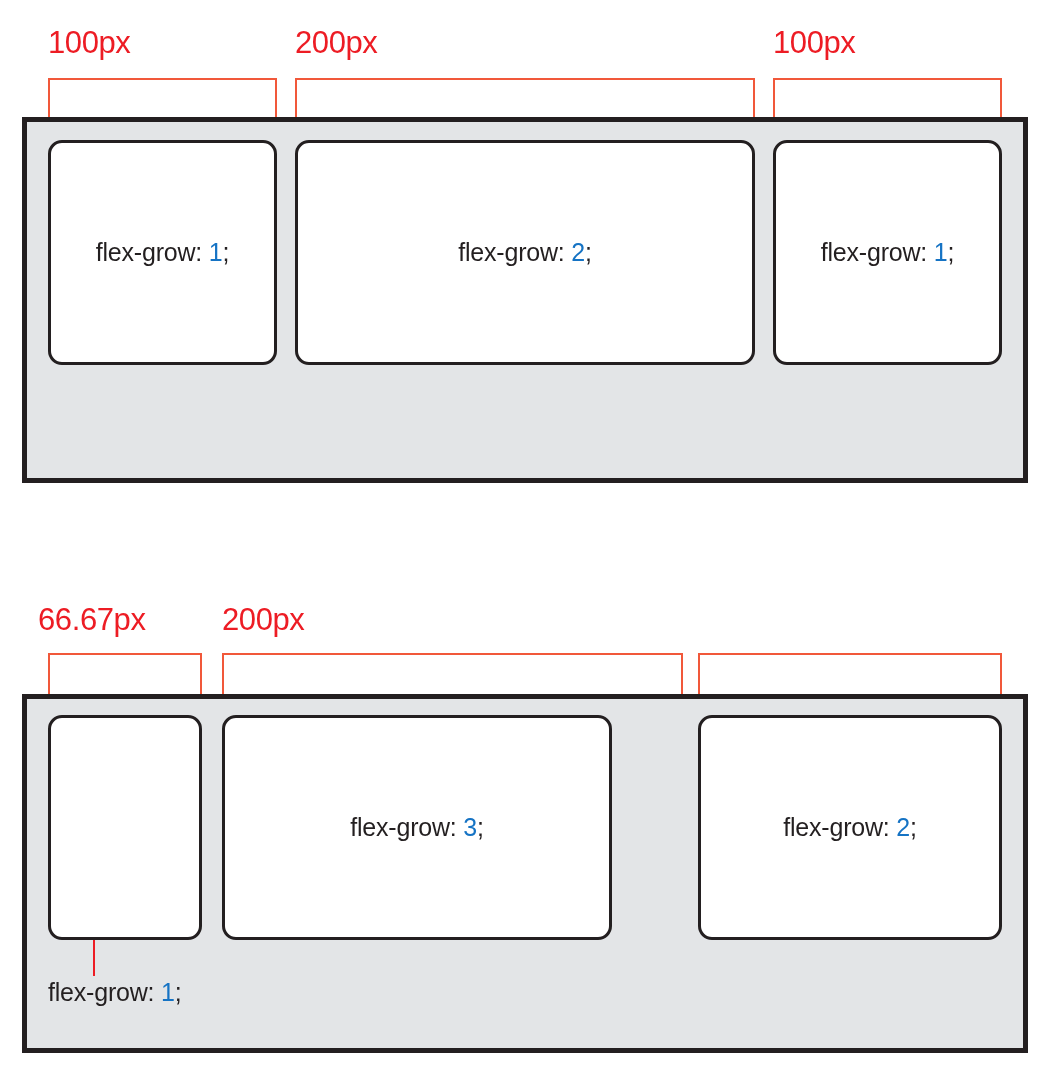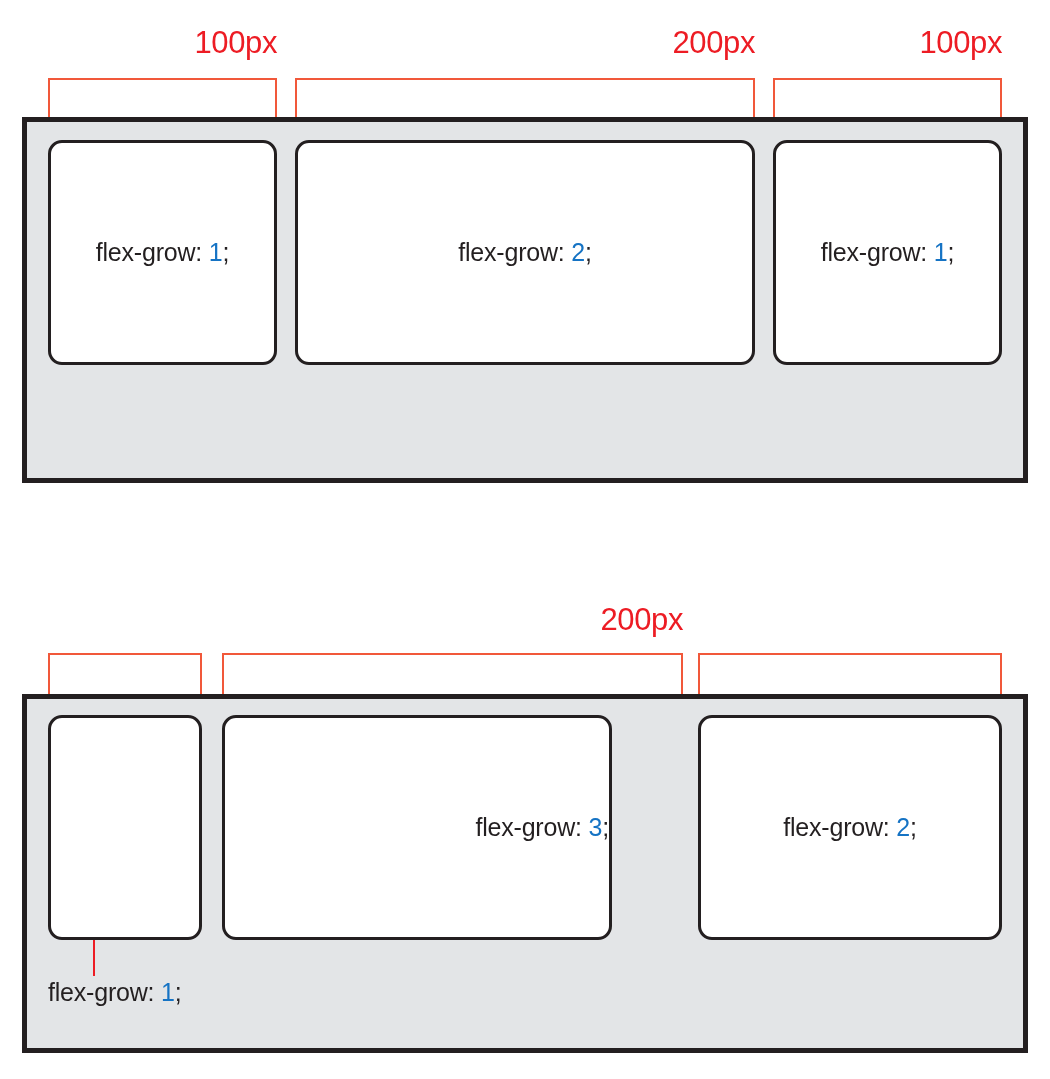--- a/index.html
+++ b/index.html
@@ -44,21 +44,21 @@
     position:absolute;
     border:2px solid #f1583a;
     border-bottom:none;
     box-sizing:border-box;
     background:transparent;
   }
   .measure-label{
     position:absolute;
     color:#ed1c24;
     font-size:31px;
-    text-align:right;
+    text-align:left;
     white-space:nowrap;
     letter-spacing:-0.4px;
   }
 
   
   .leader-line{
     position:absolute;
     width:2px;
     background:#ed1c24;
   }
@@ -91,33 +91,34 @@
   </div>
 
   <div class="flex-item" style="left:295px;top:140px;width:460px;height:225px;">
     <span class="code"><span>flex-grow: </span><span class="num">2</span><span>;</span></span>
   </div>
 
   <div class="flex-item" style="left:773px;top:140px;width:229px;height:225px;">
     <span class="code"><span>flex-grow: </span><span class="num">1</span><span>;</span></span>
   </div>
 
+  <div class="measure-label" style="left:38px;top:602px;width:174px;">66.67px</div>
   <div class="measure-label" style="left:222px;top:602px;width:461px;">200px</div>
 
   <div class="bracket" style="left:48px;top:653px;width:154px;height:64px;"></div>
   <div class="bracket" style="left:222px;top:653px;width:461px;height:64px;"></div>
   <div class="bracket" style="left:698px;top:653px;width:304px;height:64px;"></div>
 
   <div class="flex-container" style="left:22px;top:694px;width:1006px;height:359px;">
   </div>
 
   <div class="flex-item" style="left:48px;top:715px;width:154px;height:225px;">
   </div>
 
-  <div class="flex-item" style="left:222px;top:715px;width:390px;height:225px;justify-content:flex-end;">
+  <div class="flex-item" style="left:222px;top:715px;width:390px;height:225px;">
     <span class="code"><span>flex-grow: </span><span class="num">3</span><span>;</span></span>
   </div>
 
   <div class="flex-item" style="left:698px;top:715px;width:304px;height:225px;">
     <span class="code"><span>flex-grow: </span><span class="num">2</span><span>;</span></span>
   </div>
 
   <div class="leader-line" style="left:93px;top:940px;height:36px;"></div>
   <div class="callout-label" style="left:48px;top:978px;"><span>flex-grow: </span><span class="num" style="color:#1573c4;">1</span><span>;</span></div>
 

